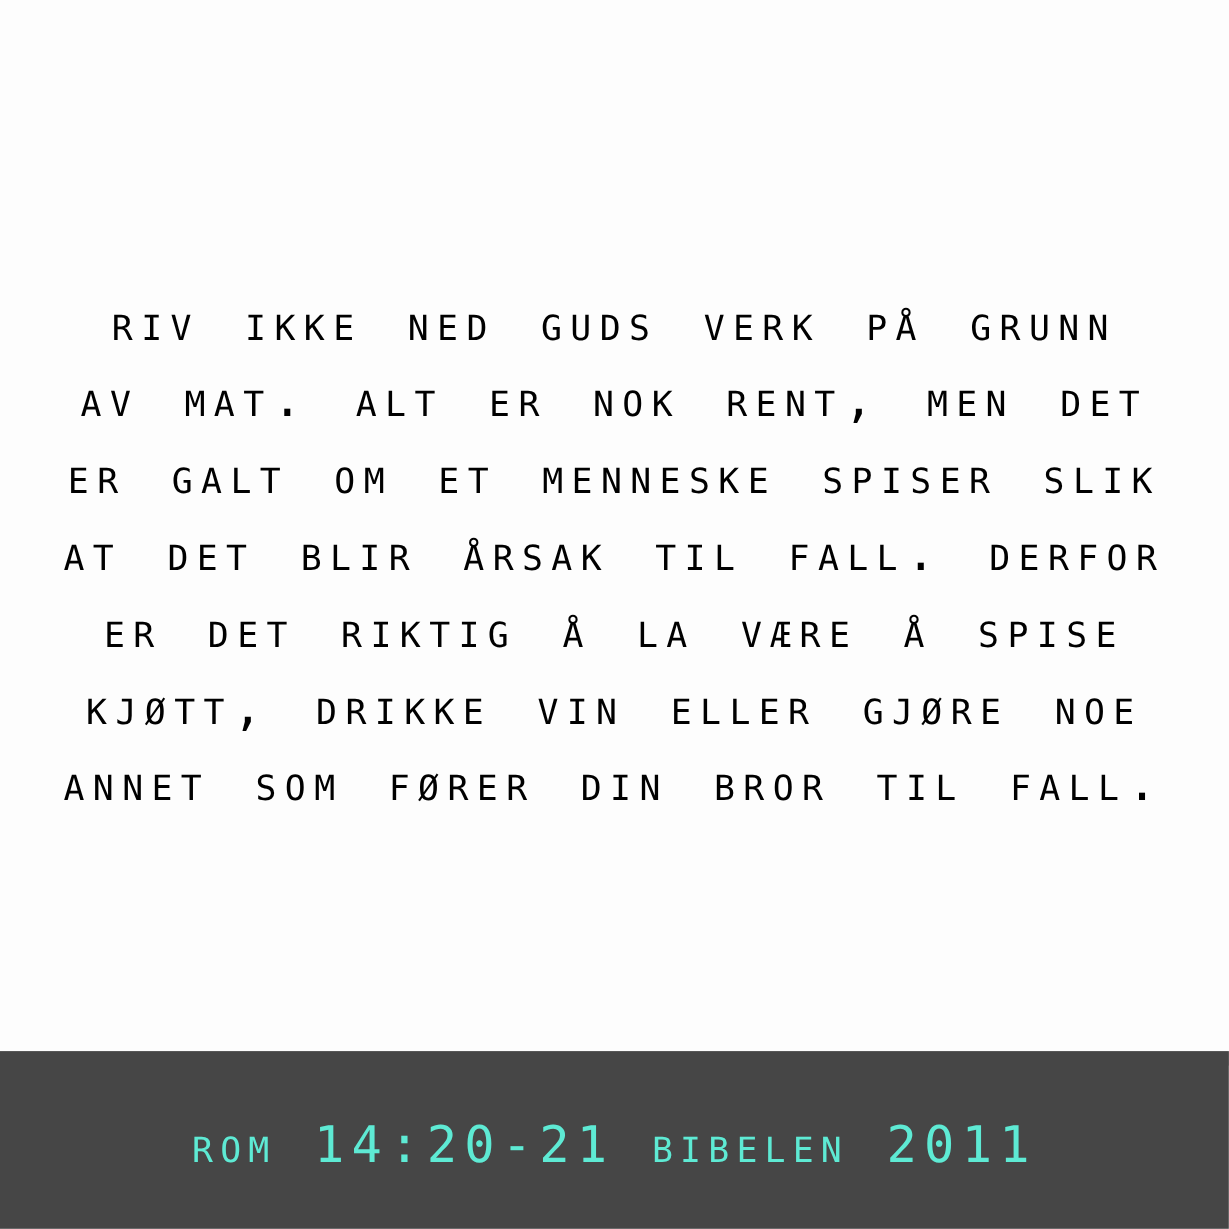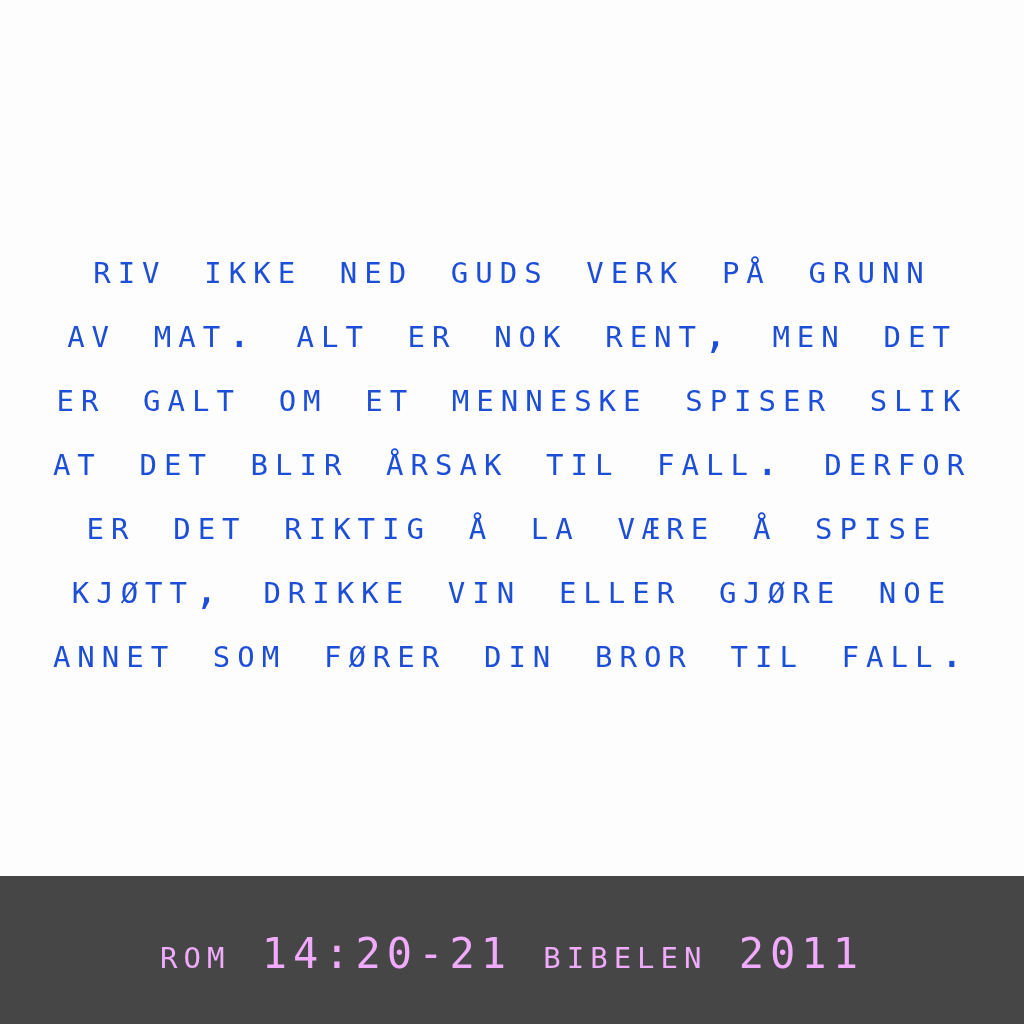--- a/index.html
+++ b/index.html
@@ -30,21 +30,21 @@
     height: 876px;
     display: flex;
     align-items: center;
     justify-content: center;
     box-sizing: border-box;
     padding: 0 52px;
   }
   .verse-text {
     width: 920px;
     text-align: center;
-    color: #1d4ed8;
+    color: #000000;
     font-family: "DejaVu Sans Mono", monospace;
     font-size: 41px;
     line-height: 64px;
     letter-spacing: 7px;
     font-variant: small-caps;
     text-transform: lowercase;
     white-space: pre-wrap;
     word-spacing: 6px;
     margin-top: 46px;
   }
@@ -62,21 +62,21 @@
   }
   .footer-divider {
     position: absolute;
     left: 0;
     top: 876px;
     width: 1024px;
     height: 12px;
     background: #8a8a8a;
   }
   .reference {
-    color: #f0abfc;
+    color: #5eead4;
     font-family: "DejaVu Sans Mono", monospace;
     font-size: 42px;
     letter-spacing: 6px;
     font-variant: small-caps;
     text-transform: lowercase;
     text-align: center;
     margin-top: 6px;
   }
 </style>
 </head>

